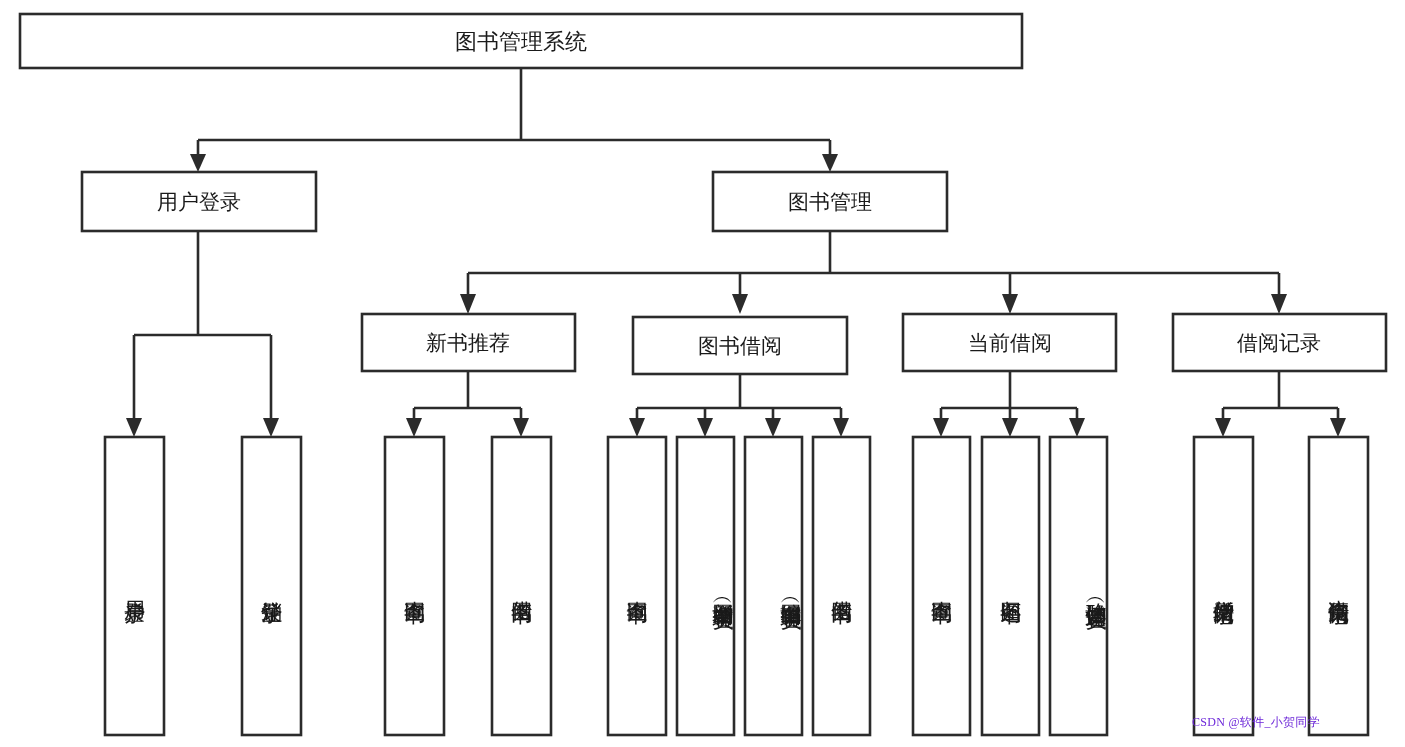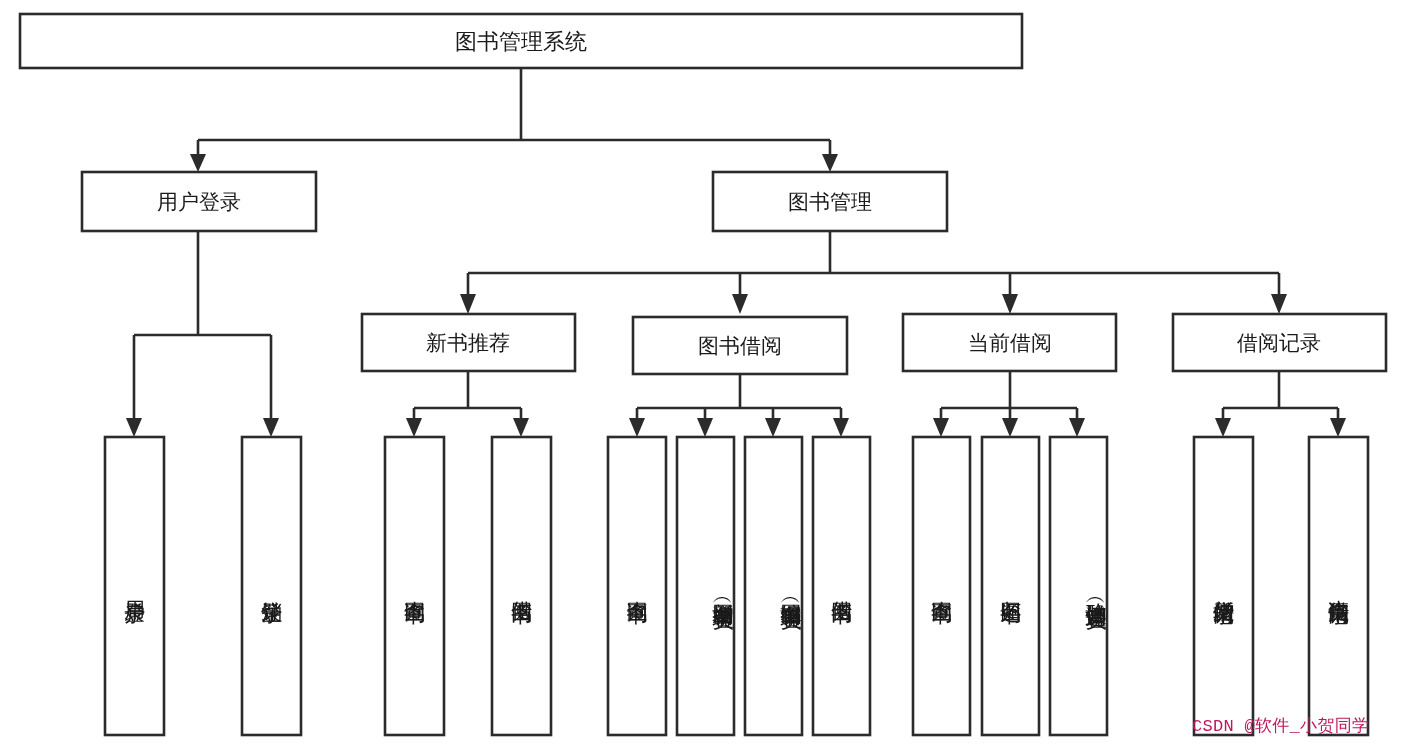--- a/index.html
+++ b/index.html
@@ -66,23 +66,23 @@
     letter-spacing: 1px;
     white-space: nowrap;
     pointer-events: none;
   }
   .vlabel.anchor-center { align-items: center; }
   .vlabel.anchor-top { align-items: flex-start; }
   .watermark {
     position: absolute;
     left: 1192px;
     top: 714px;
-    font-family: Liberation Mono, monospace;
-    font-size: 17px;
-    color: #be185d;
+    font-family: Liberation Serif, serif;
+    font-size: 12px;
+    color: #6d28d9;
     white-space: nowrap;
     letter-spacing: 0.3px;
   }
 </style>
 </head>
 <body>
 
 <div id="diagram-root">
 
   <svg class="diagram-canvas" viewBox="0 0 1405 747" xmlns="http://www.w3.org/2000/svg">

